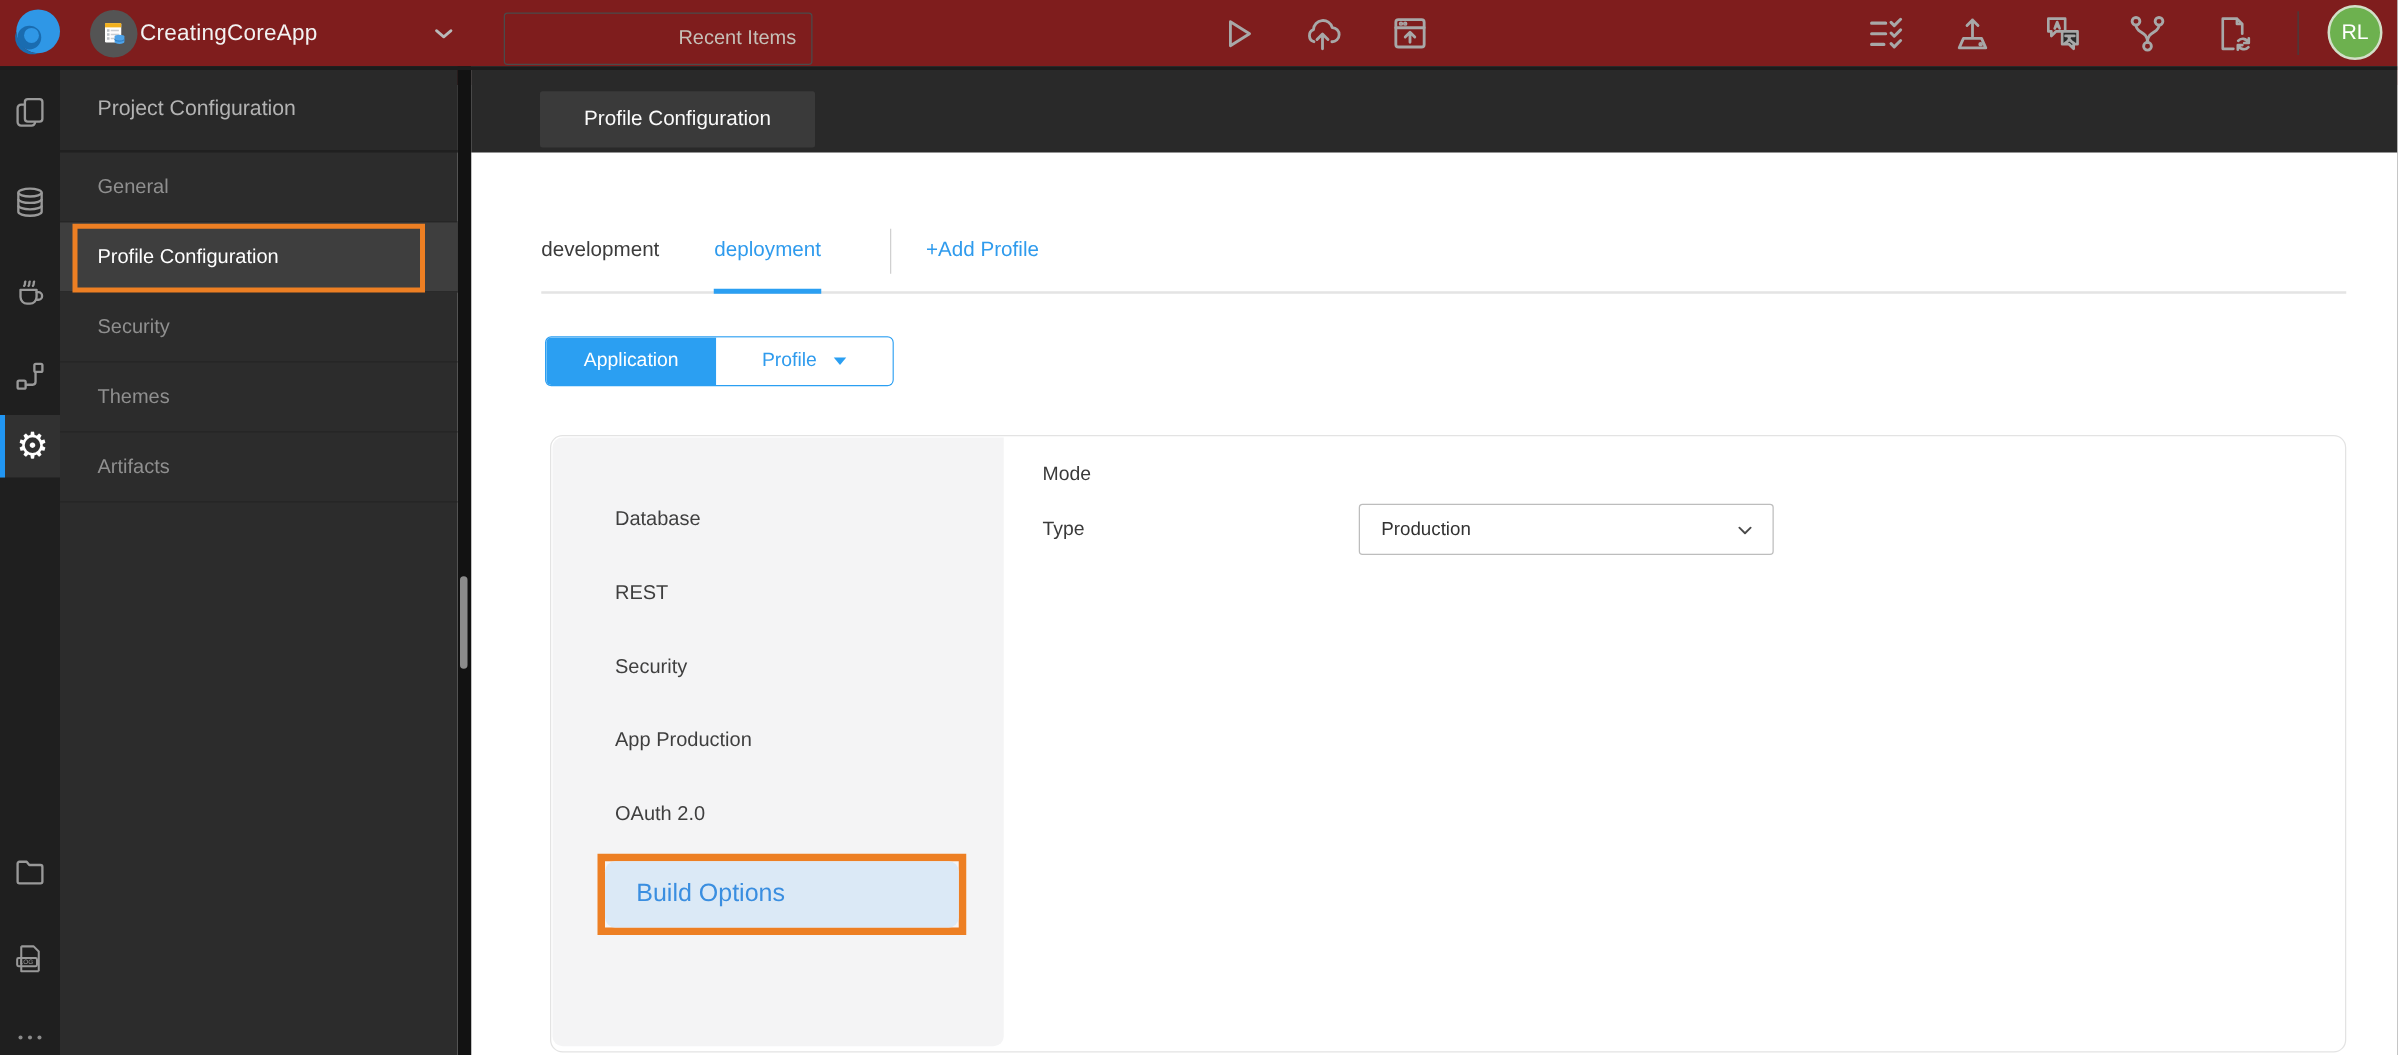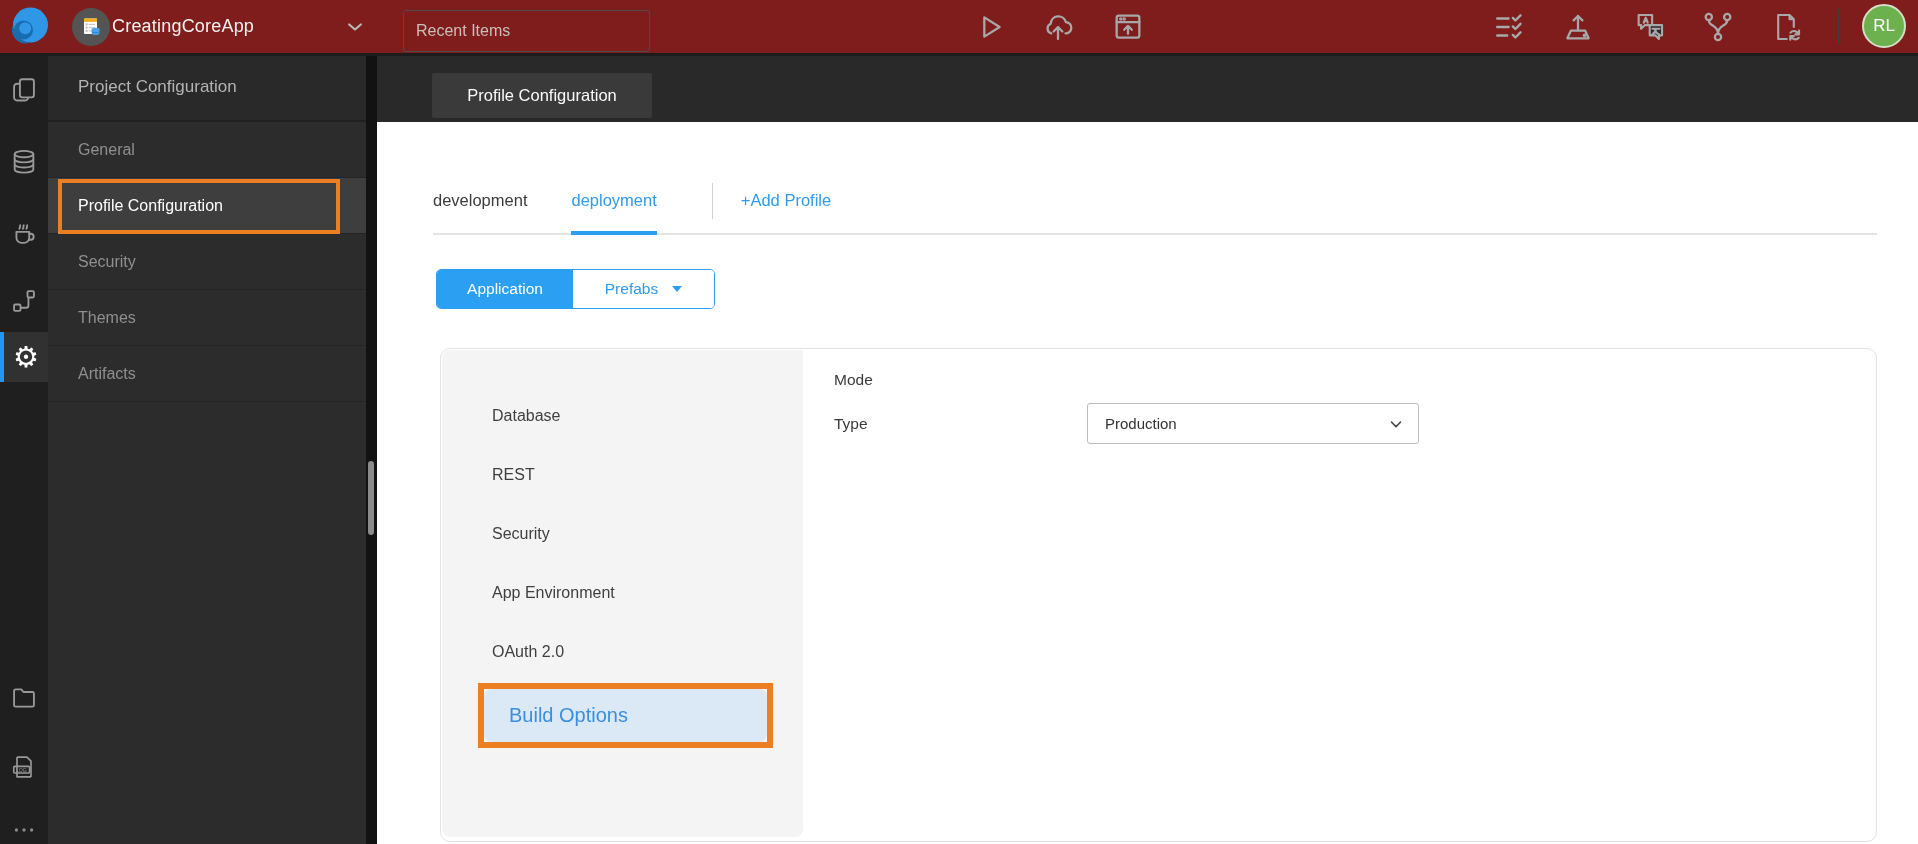--- a/index.html
+++ b/index.html
@@ -6,21 +6,21 @@
   body{font-family:"Liberation Sans",sans-serif;background:#555;}
   .screen{position:relative;width:1918px;height:844px;overflow:hidden;background:#fff;}
 
   
   .topbar{position:absolute;left:0;top:0;width:100%;height:68px;background:#7f1d1d;}
   .topline{position:absolute;left:0;top:53px;right:0;height:3px;background:#1c1c1c;z-index:6;}
   .logo{position:absolute;left:10px;top:6px;width:40px;height:40px;cursor:pointer;}
   .proj-badge{position:absolute;left:72px;top:8px;width:38px;height:38px;border-radius:50%;background:#545454;display:flex;align-items:center;justify-content:center;}
   .app-name{position:absolute;left:112px;top:0;height:53px;display:flex;align-items:center;font-size:18px;font-weight:500;color:#f2f2f2;letter-spacing:.2px;}
   .top-chevron{position:absolute;left:344px;top:17px;width:22px;height:20px;}
-  .recent{position:absolute;left:403px;top:10px;width:247px;height:42px;background:transparent;border:1px solid #4b4b4b;border-radius:3px;color:#cfc9c2;font-size:16px;padding:0 12px;box-sizing:border-box;outline:none;font-family:"Liberation Sans",sans-serif;}
+  .recent{position:absolute;left:403px;top:10px;width:247px;height:42px;background:transparent;border:1px solid #4b4b4b;border-radius:3px;color:#cfc9c2;font-size:16px;padding:0 12px;box-sizing:border-box;outline:none;font-family:"Liberation Sans",sans-serif;text-align:right;}
   .recent::placeholder{color:#c6c0b8;opacity:1;}
   .tb-icon{position:absolute;top:10px;width:34px;height:34px;cursor:pointer;}
   .tb-divider{position:absolute;left:1838px;top:9px;width:1px;height:35px;background:#404040;}
   .avatar{position:absolute;left:1862px;top:4px;width:44px;height:44px;border-radius:50%;background:#6db14f;border:2px solid #d3dfc8;box-sizing:border-box;display:flex;align-items:center;justify-content:center;color:#fff;font-size:17px;font-weight:500;cursor:pointer;}
 
   
   .iconbar{position:absolute;left:0;top:53px;bottom:0;width:48px;background:#1f1f1f;z-index:4;}
   .ib{position:absolute;left:0;width:48px;display:flex;justify-content:center;cursor:pointer;}
   .gear-sel{position:absolute;top:279px;left:0;width:48px;height:50px;background:#313131;border-left:4px solid #2196f3;box-sizing:border-box;display:flex;align-items:center;justify-content:center;cursor:pointer;}
   .gear-glyph{color:#fff;font-size:29px;line-height:1;}
@@ -257,38 +257,38 @@
       <div class="tabs">
         <div class="tab dev">development</div>
         <div class="tab active">deployment</div>
         <div class="tab-divider"></div>
         <div class="add-profile">+Add Profile</div>
       </div>
 
       <div class="toggle">
         <div class="tg-app">Application</div>
         <div class="tg-pre">
-          <span>Prefabs</span>
+          <span>Profile</span>
           <span class="caret"></span>
         </div>
       </div>
 
       <div class="panel">
         <div class="gray">
           <div class="nav-item">
             <span>Database</span>
           </div>
           <div class="nav-item">
             <span>REST</span>
           </div>
           <div class="nav-item">
             <span>Security</span>
           </div>
           <div class="nav-item">
-            <span>App Environment</span>
+            <span>App Production</span>
           </div>
           <div class="nav-item">
             <span>OAuth 2.0</span>
           </div>
           <div class="nav-item selected">
             <div class="hl-nav">
               <div class="pill">
                 <span>Build Options</span>
               </div>
             </div>

